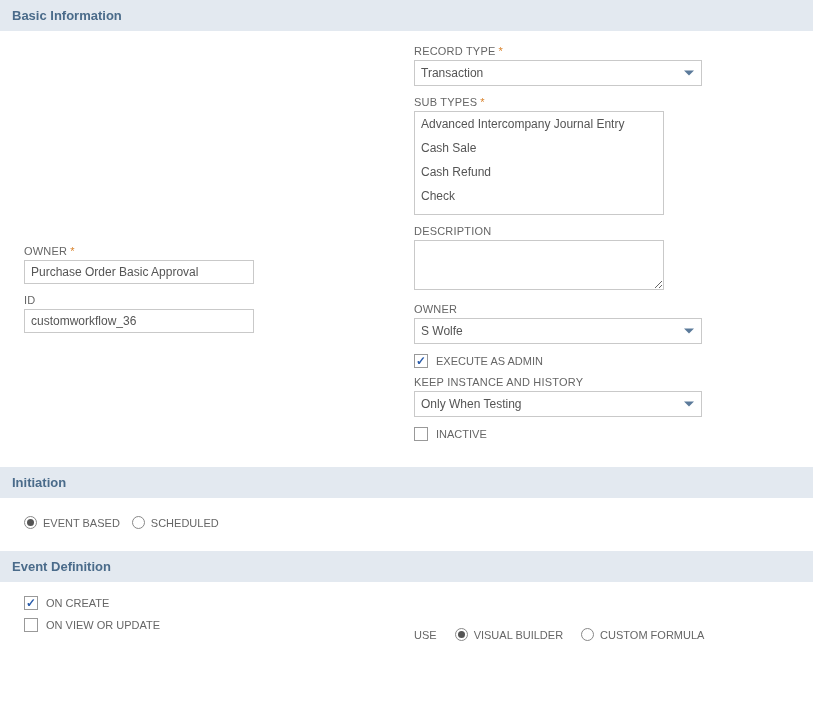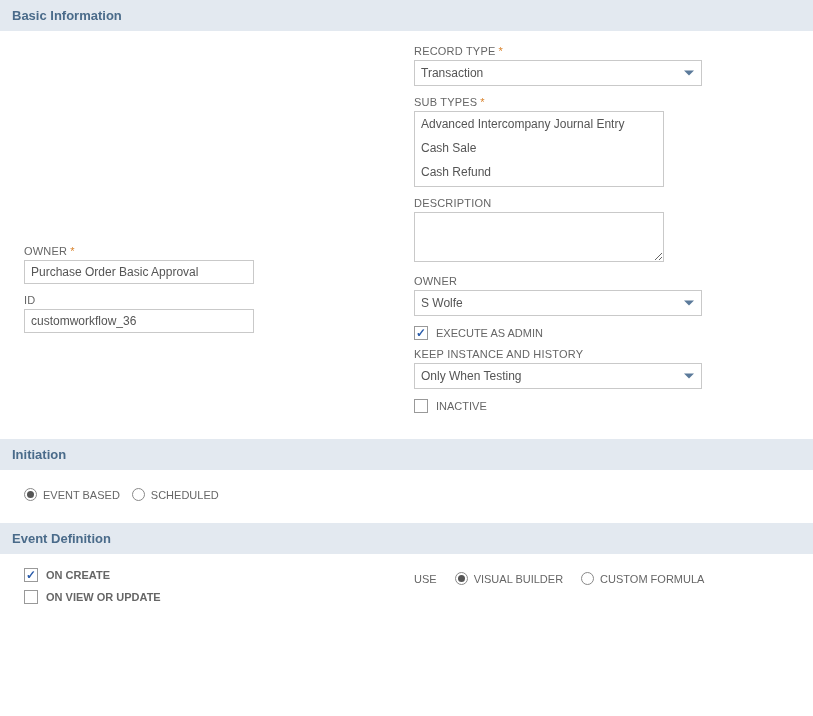--- a/index.html
+++ b/index.html
@@ -64,21 +64,21 @@
     right: 8px;
     top: 50%;
     transform: translateY(-50%);
     width: 0; height: 0;
     border-left: 5px solid transparent;
     border-right: 5px solid transparent;
     border-top: 5px solid #5b7a9a;
   }
   .listbox {
     width: 250px;
-    height: 76px;
+    height: 104px;
     border: 1px solid #c9c9c9;
     overflow-y: scroll;
     background: #fff;
   }
   .listbox .opt {
     padding: 5px 6px;
     font-size: 12px;
     color: #555;
     cursor: pointer;
   }
@@ -141,27 +141,28 @@
     content: "";
     width: 7px; height: 7px;
     background: #555;
     border-radius: 50%;
   }
   .radio-label { font-size: 11px; color: #666; }
   .use-row {
     display: flex;
     align-items: center;
     gap: 18px;
+    margin-top: 28px;
   }
   .event-def-row {
     display: flex;
     gap: 40px;
     align-items: flex-start;
   }
-  .event-left { flex: 0 0 350px; font-weight: bold; }
+  .event-left { flex: 0 0 350px; }
   .event-right { flex: 1; padding-top: 4px; }
 </style>
 </head>
 <body>
 
 <div class="section-header">
   <span>Basic Information</span>
 </div>
 <div class="section-body">
   <div class="two-col">

